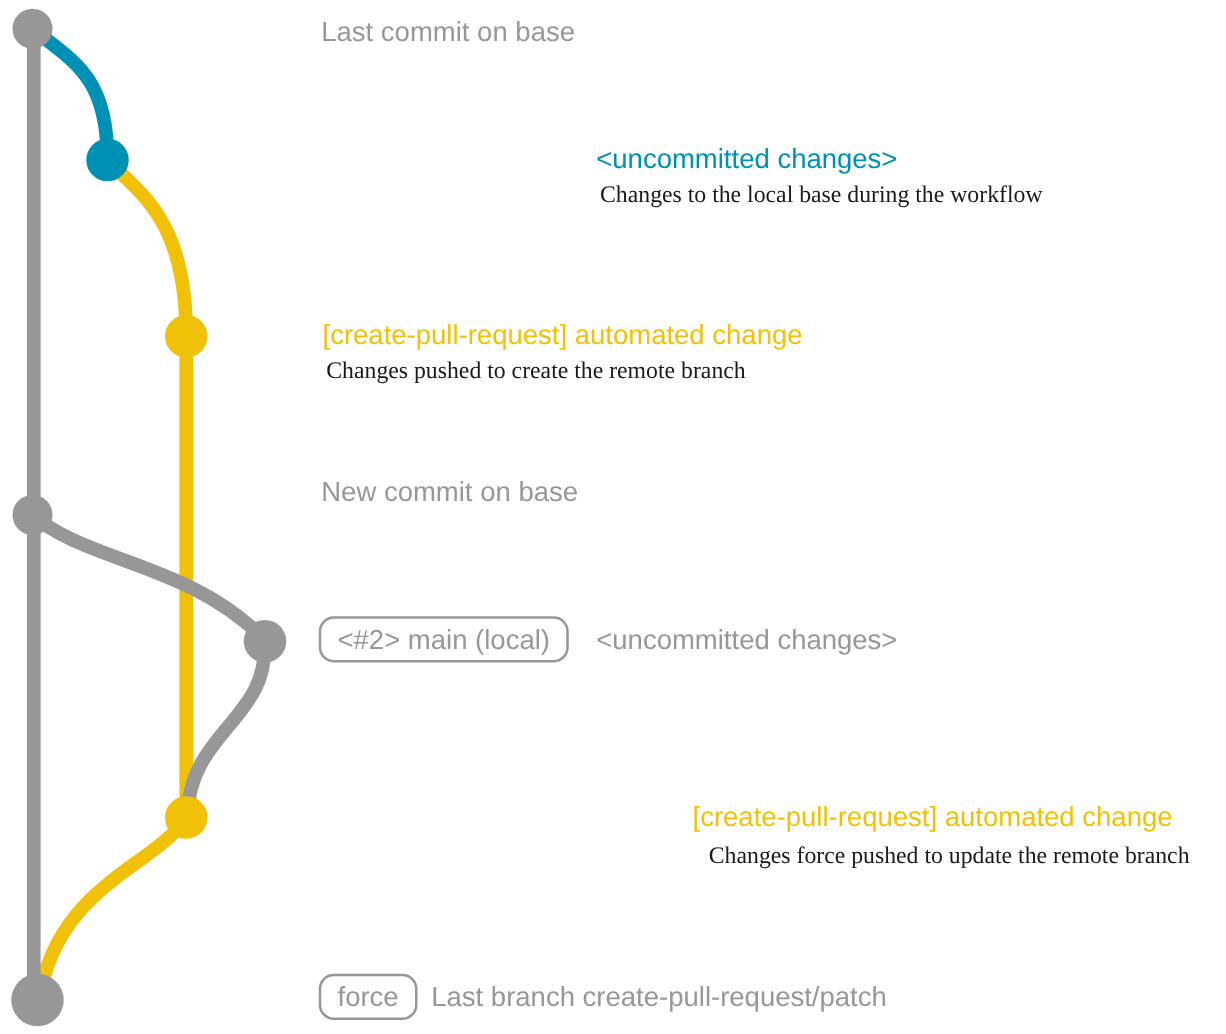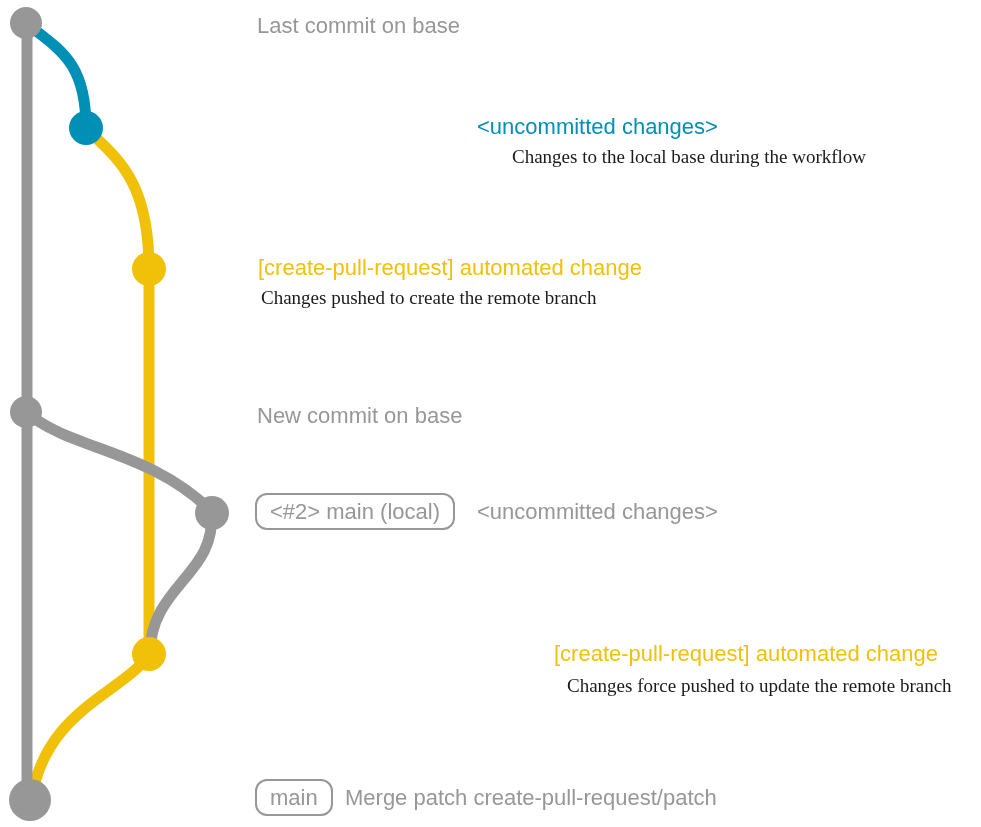--- a/index.html
+++ b/index.html
@@ -84,29 +84,29 @@
     <circle class="fill-yellow" cx="149" cy="269" r="17"></circle>
     <circle class="fill-gray" cx="26" cy="412" r="16"></circle>
     <circle class="fill-gray" cx="212" cy="513" r="17"></circle>
     <circle class="fill-yellow" cx="149" cy="654" r="17"></circle>
     <circle class="fill-gray" cx="30" cy="800" r="21"></circle>
   </svg>
 
   <div class="label gray-text" style="left:257px; top:26px;">Last commit on base</div>
 
   <div class="label blue-text" style="left:477px; top:127px;">&lt;uncommitted changes&gt;</div>
-  <div class="note" style="left:512px; top:156px;font-family:Liberation Serif, serif;">Changes to the local base during the workflow</div>
+  <div class="note" style="left:480px; top:156px;font-family:Liberation Serif, serif;">Changes to the local base during the workflow</div>
 
   <div class="label yellow-text" style="left:258px; top:268px;">[create-pull-request] automated change</div>
   <div class="note" style="left:261px; top:297px;">Changes pushed to create the remote branch</div>
 
-  <div class="label gray-text" style="left:257px; top:416px;text-align:center;">New commit on base</div>
+  <div class="label gray-text" style="left:257px; top:394px;text-align:center;">New commit on base</div>
 
   <span class="badge badge-gray" style="left:255px; top:493px;">&lt;#2&gt; main (local)</span>
   <div class="label gray-text" style="left:477px; top:512px;">&lt;uncommitted changes&gt;</div>
 
   <div class="label yellow-text" style="left:554px; top:654px;">[create-pull-request] automated change</div>
   <div class="note" style="left:567px; top:685px;text-align:center;">Changes force pushed to update the remote branch</div>
 
-  <span class="badge badge-gray" style="left:255px; top:779px;">main</span>
-  <div class="label gray-text" style="left:345px; top:798px;">Merge patch create-pull-request/patch</div>
+  <span class="badge badge-gray" style="left:255px; top:779px;">force</span>
+  <div class="label gray-text" style="left:345px; top:798px;">Last branch create-pull-request/patch</div>
 
 </div>
 
 </body></html>

